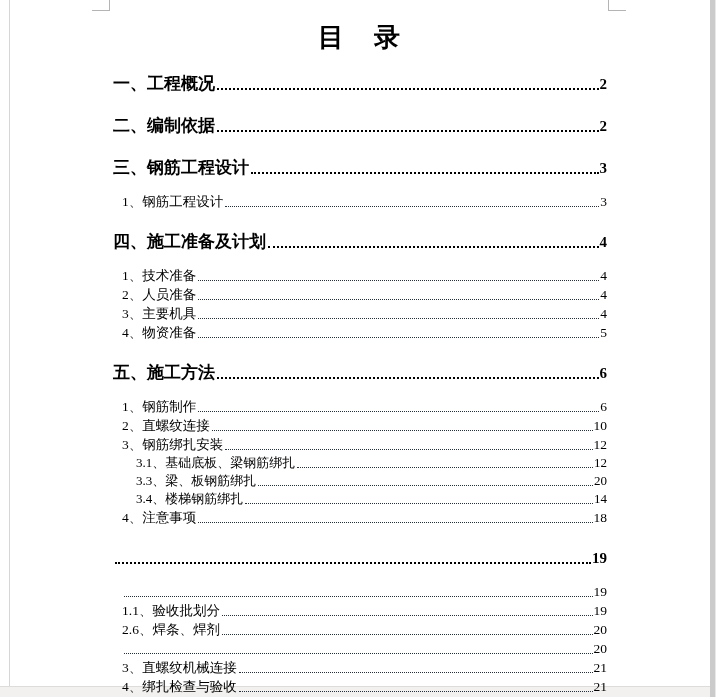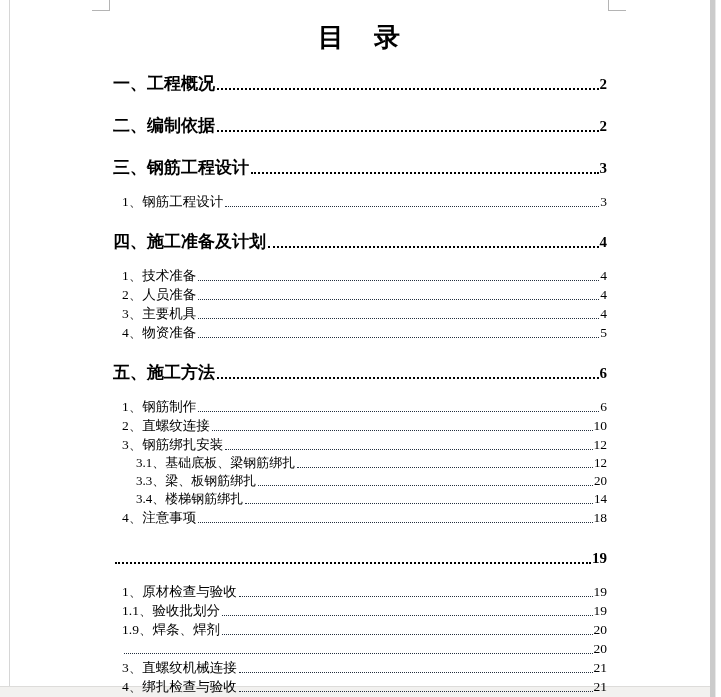--- a/index.html
+++ b/index.html
@@ -154,31 +154,30 @@
       <div class="row lvl2">
     <span class="label">4、注意事项</span>
     <span class="leader"></span>
     <span class="pagenum">18</span>
   </div>
       <div class="row lvl1">
     <span class="leader"></span>
     <span class="pagenum">19</span>
   </div>
       <div class="row lvl2">
-    <span class="label">1、原材检查与验收</span>
     <span class="leader"></span>
     <span class="pagenum">19</span>
   </div>
       <div class="row lvl2">
     <span class="label">1.1、验收批划分</span>
     <span class="leader"></span>
     <span class="pagenum">19</span>
   </div>
       <div class="row lvl2">
-    <span class="label">1.9、焊条、焊剂</span>
+    <span class="label">2.6、焊条、焊剂</span>
     <span class="leader"></span>
     <span class="pagenum">20</span>
   </div>
       <div class="row lvl2">
     <span class="leader"></span>
     <span class="pagenum">20</span>
   </div>
       <div class="row lvl2">
     <span class="label">3、直螺纹机械连接</span>
     <span class="leader"></span>

